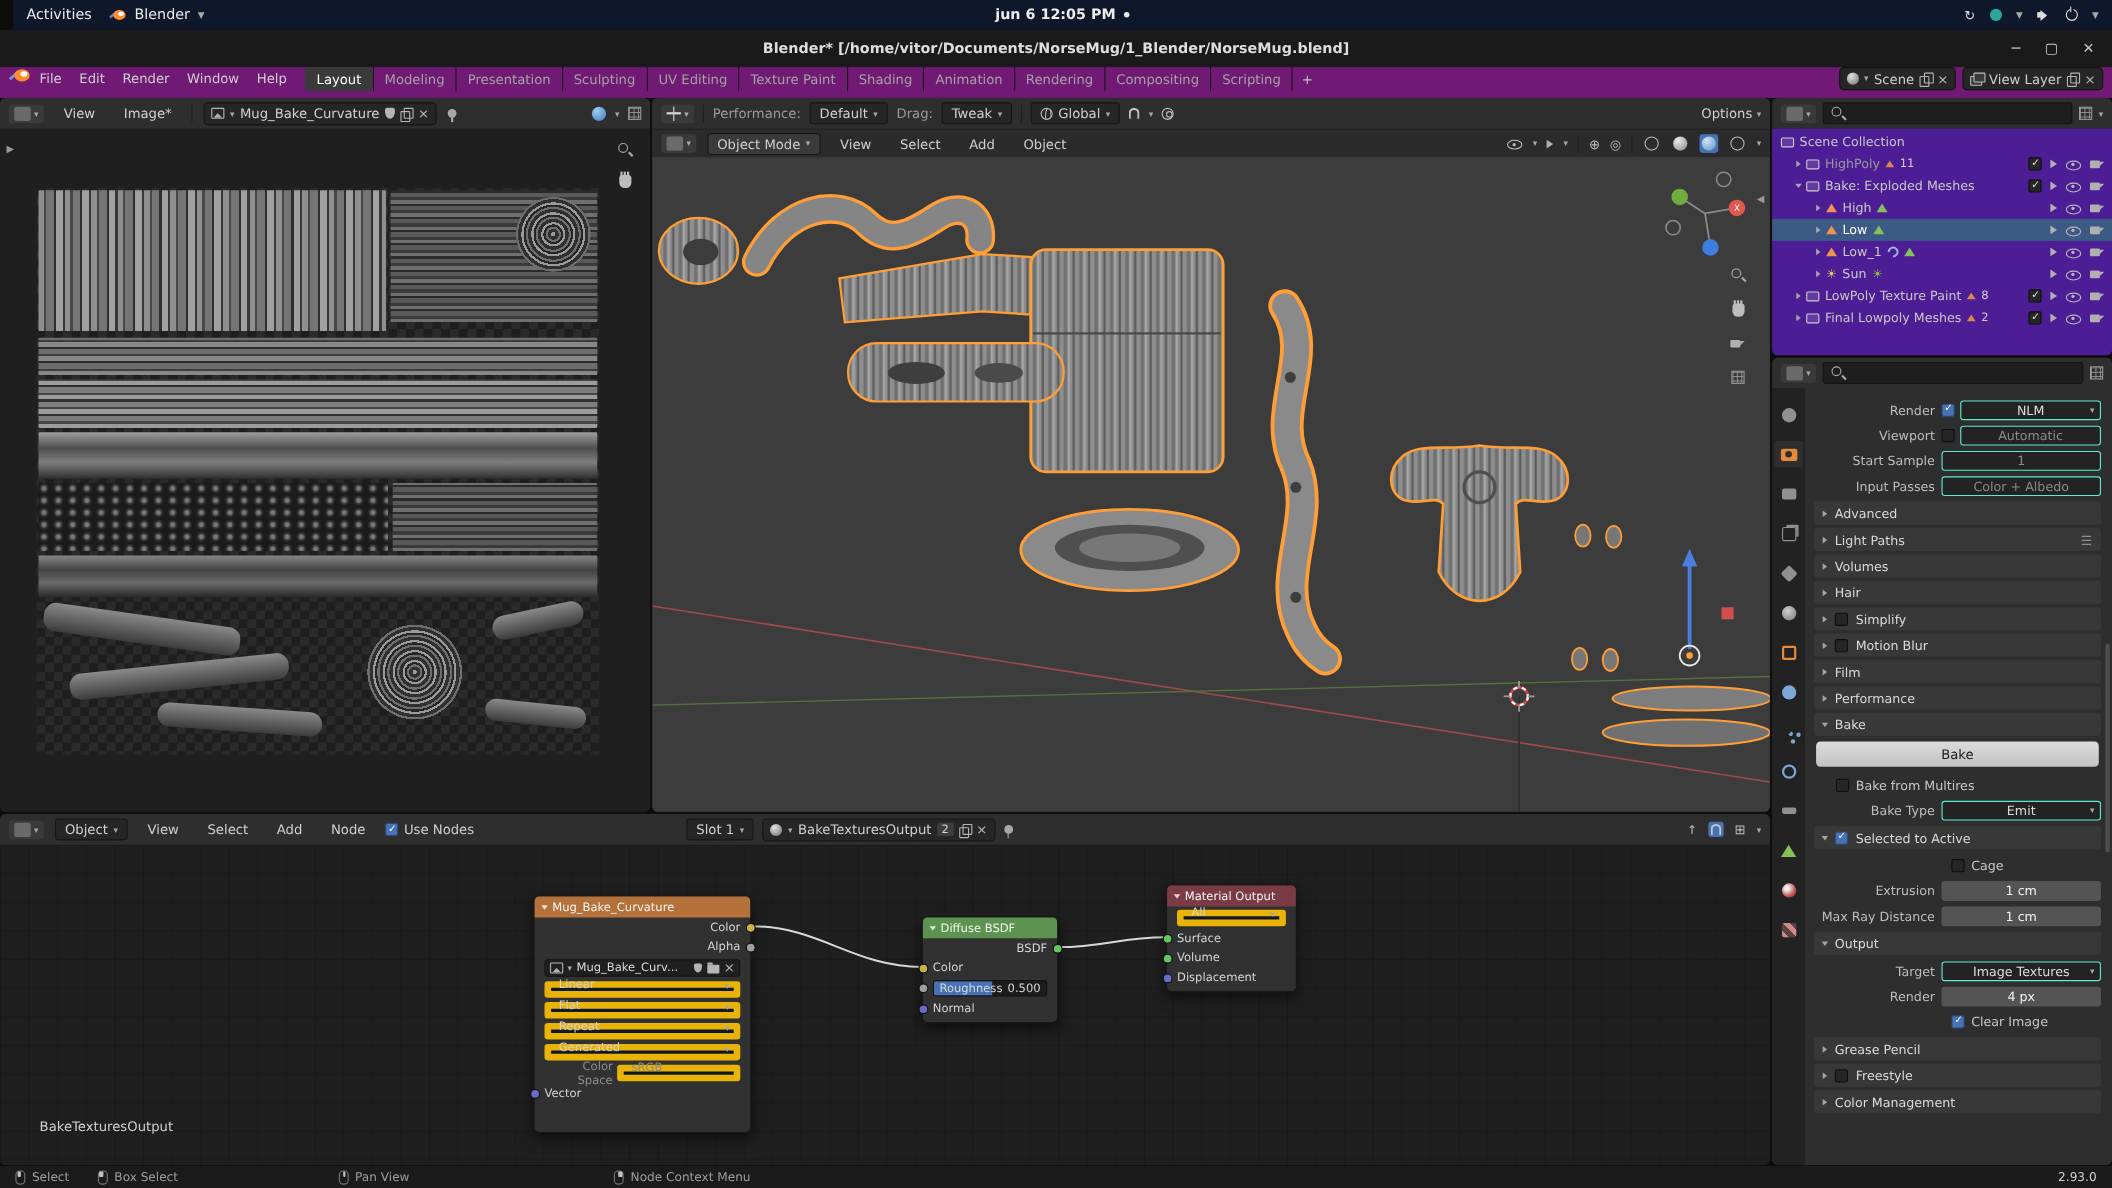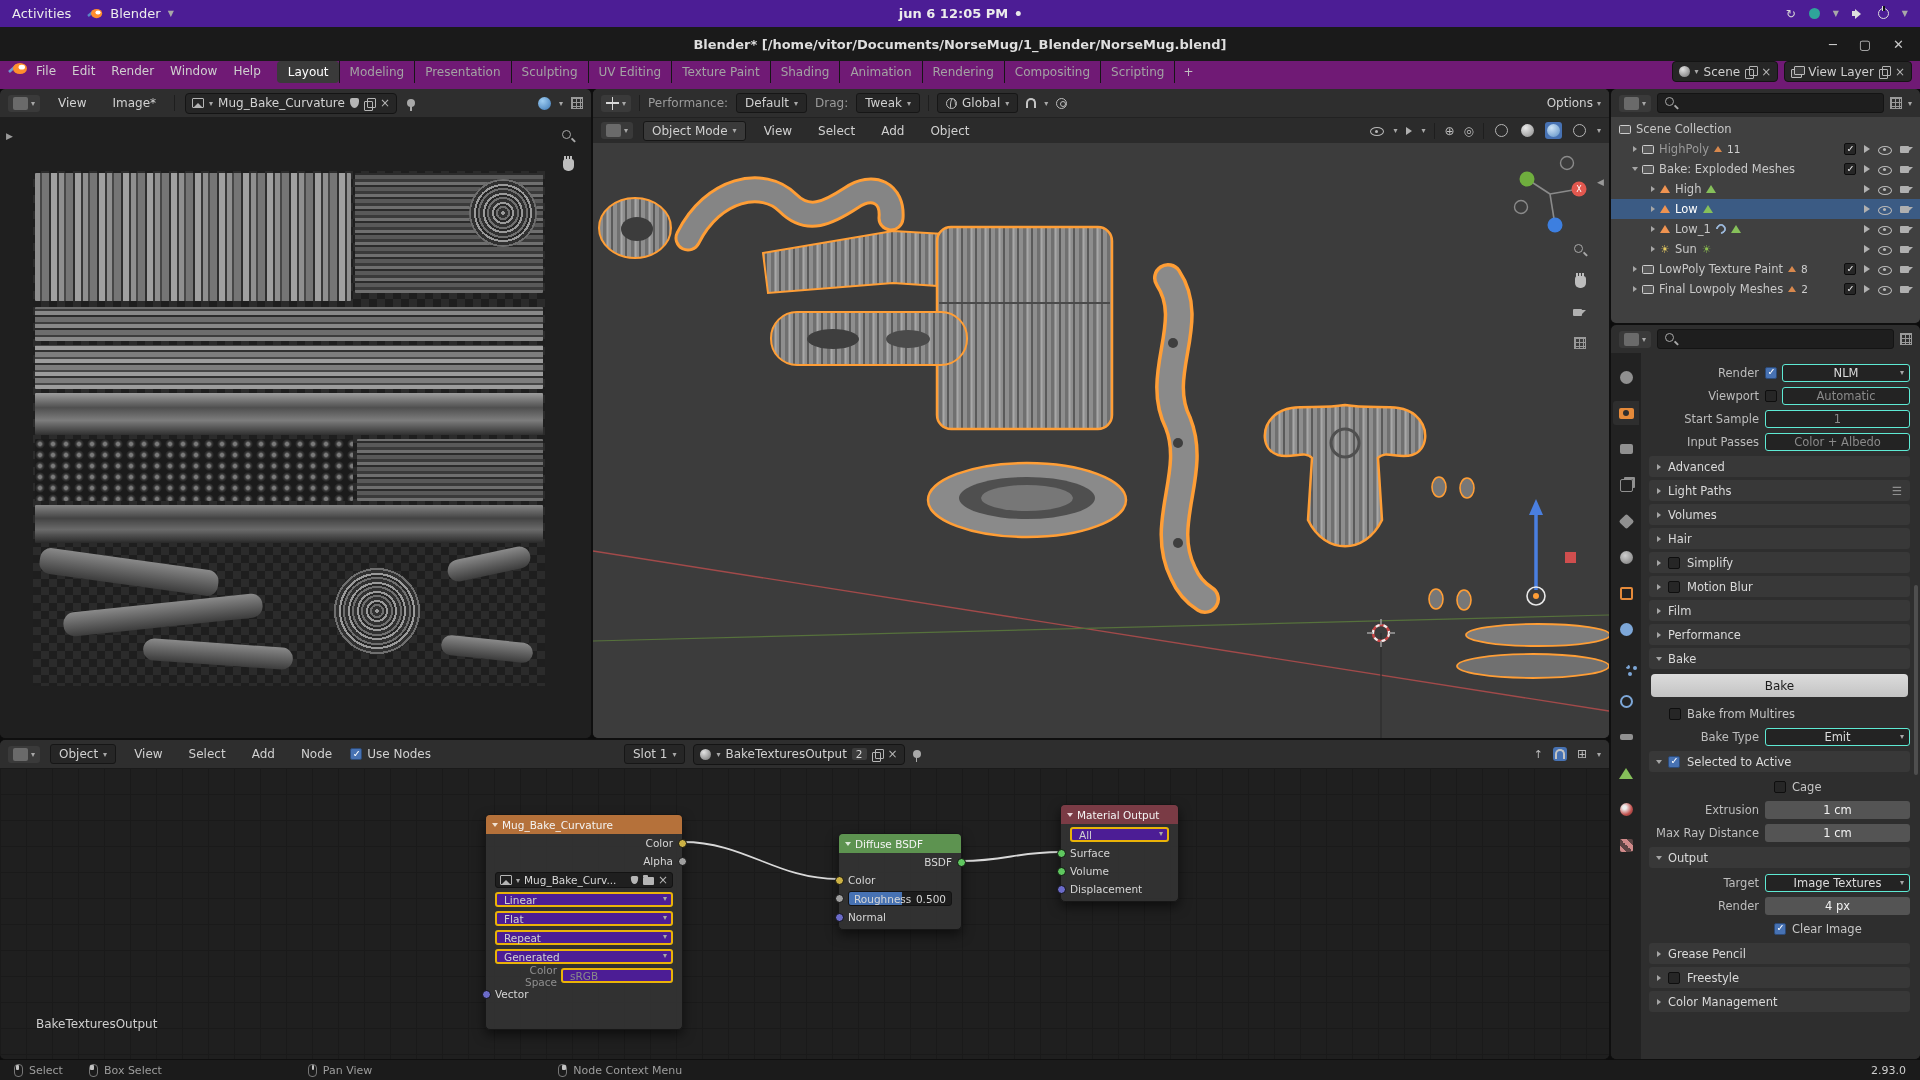--- a/index.html
+++ b/index.html
@@ -1,20 +1,20 @@
 <!DOCTYPE html>
 <html><head>
 <meta charset="utf-8">
 <style>
 *{box-sizing:border-box;margin:0;padding:0}
 html,body{background:#000}
 #root{position:relative;width:1920px;height:1080px;background:#0c0c0c;font-family:"DejaVu Sans","Liberation Sans",sans-serif;overflow:hidden;color:#d0d0d0}
 
 
-.gnome{position:absolute;left:0;top:0;right:0;height:27px;background:#4c1d95;display:flex;align-items:center;color:#ececec;font-size:13px;padding:0 12px;gap:16px;z-index:50}
+.gnome{position:absolute;left:12px;top:0;right:0;height:27px;background:#0f172a;display:flex;align-items:center;color:#ececec;font-size:13px;padding:0 12px;gap:16px;z-index:50}
 .gnome .appmenu{display:flex;align-items:center;gap:7px}
 .gnome .clock{position:absolute;left:50%;transform:translateX(-50%);display:flex;align-items:center;gap:8px;font-weight:600}
 .dot{width:5px;height:5px;border-radius:50%;background:#e8e8e8}
 .gnome .right{margin-left:auto;display:flex;align-items:center;gap:13px;font-size:12px;color:#d8d8d8}
 .teal{width:11px;height:11px;border-radius:50%;background:#2fa49a}
 .i-vol{position:relative;width:13px;height:12px}
 .i-vol::before{content:"";position:absolute;left:0;top:3.5px;width:4px;height:5px;background:#ddd}
 .i-vol::after{content:"";position:absolute;left:3px;top:1px;border-left:6px solid #ddd;border-top:5px solid transparent;border-bottom:5px solid transparent}
 .i-pow{width:11px;height:11px;border:1.5px solid #ddd;border-radius:50%;position:relative}
 .i-pow::after{content:"";position:absolute;left:3.2px;top:-3px;width:1.5px;height:5px;background:#121316;border-left:1.5px solid #ddd}
@@ -107,21 +107,21 @@
 
 #viewport{left:593px;top:89px;width:1016px;height:649px;background:#3c3c3c}
 .vp-tool{position:absolute;left:0;top:0;right:0;height:28px;background:#2e2e2e;border-radius:5px 5px 0 0;display:flex;align-items:center;gap:8px;padding:0 8px;font-size:12px}
 .vp-head{position:absolute;left:0;top:28px;right:0;height:26px;background:#2b2b2b;display:flex;align-items:center;gap:10px;padding:0 8px;font-size:12px;border-top:1px solid #222}
 .vp-body{position:absolute;left:0;top:54px;right:0;bottom:0;background:#3c3c3c;border-radius:0 0 5px 5px;overflow:hidden}
 .navgizmo{position:absolute;right:14px;top:6px}
 .vp-navstack{position:absolute;right:22px;top:100px;display:flex;flex-direction:column;gap:19px;align-items:center}
 
 
 #outliner{left:1611px;top:89px;width:309px;height:234px;background:#262626}
-.ol-body{position:absolute;left:0;top:28px;right:0;bottom:0;background:#404040;border-radius:0 0 5px 5px;overflow:hidden;padding-top:2px}
+.ol-body{position:absolute;left:0;top:28px;right:0;bottom:0;background:#4c1d95;border-radius:0 0 5px 5px;overflow:hidden;padding-top:2px}
 .search{flex:1;display:flex;align-items:center;gap:5px;background:#1e1e1e;border:1px solid #141414;border-radius:3px;height:20px;padding:0 6px}
 .orow{height:20px;display:flex;align-items:center;gap:5px;font-size:11.5px;color:#c8c8c8;padding:0 6px 0 8px}
 .orow.dim span.lbl{color:#9a9a9a}
 .orow.sel{background:#3b5b84;color:#fff}
 .oicons{margin-left:auto;display:flex;gap:8px;align-items:center}
 .i-coll{width:12px;height:9px;border:1px solid #cdcdcd;border-radius:1.5px;background:rgba(255,255,255,.13);flex:none}
 .i-mesh{width:0;height:0;border-bottom:8px solid #ef9351;border-left:5px solid transparent;border-right:5px solid transparent;flex:none}
 .i-meshsm{width:0;height:0;border-bottom:6px solid #d8884d;border-left:4px solid transparent;border-right:4px solid transparent;flex:none}
 .i-meshdata{width:0;height:0;border-bottom:8px solid #86c05a;border-left:5px solid transparent;border-right:5px solid transparent;flex:none}
 .i-wrench{width:10px;height:10px;border:2px solid #9ab6d8;border-radius:50%;border-bottom-color:transparent;transform:rotate(45deg);flex:none}
@@ -168,21 +168,21 @@
 .ne-head{position:absolute;left:0;top:0;right:0;height:28px;background:#2e2e2e;border-radius:5px 5px 0 0;display:flex;align-items:center;gap:10px;padding:0 8px;font-size:12px}
 .ne-body{position:absolute;left:0;top:28px;right:0;bottom:0;border-radius:0 0 5px 5px;overflow:hidden;background-color:#1f1f1f;background-image:linear-gradient(#1a1a1a 1px,transparent 1px),linear-gradient(90deg,#1a1a1a 1px,transparent 1px);background-size:26px 26px}
 .node{position:absolute;background:rgba(50,50,50,.97);border:1px solid #171717;border-radius:5px;box-shadow:0 5px 12px rgba(0,0,0,.55);font-size:10.5px;color:#d6d6d6}
 .nhead{height:19px;display:flex;align-items:center;gap:5px;padding:0 7px;border-radius:4px 4px 0 0;color:#f4f4f4}
 .nh-orange{background:#b5713a}.nh-green{background:#5d9350}.nh-red{background:#7a3b45}
 .nrow{height:18px;display:flex;align-items:center;padding:0 9px;position:relative;gap:4px}
 .nrow.out{justify-content:flex-end}
 .sock{position:absolute;width:9px;height:9px;border-radius:50%;border:1px solid #0f0f0f;top:50%;margin-top:-4.5px}
 .sock.l{left:-4.5px}.sock.r{right:-4.5px}
 .s-col{background:#ccb144}.s-gray{background:#9f9f9f}.s-shader{background:#5fc75f}.s-vec{background:#6b6bc9}
-.ndd{flex:1;height:15px;background:#4c1d95;border:2px solid #eab308;border-radius:3px;display:flex;align-items:flex-start;padding:0 7px;color:#d2d2d2;position:relative}
+.ndd{flex:1;height:15px;background:#0f172a;border:6px solid #eab308;border-radius:3px;display:flex;align-items:flex-end;padding:0 7px;color:#d2d2d2;position:relative}
 .ndd .caret{position:absolute;right:4px}
 .ndd.dim{color:#8a8a8a}
 .ndb{flex:1;height:16px;background:#1f1f1f;border:1px solid #131313;border-radius:3px;display:flex;align-items:center;gap:4px;padding:0 4px;color:#d8d8d8;overflow:hidden;white-space:nowrap}
 .nslider{flex:1;height:15px;background:#1c1c1c;border:1px solid #131313;border-radius:3px;position:relative;overflow:hidden;display:flex;align-items:center}
 .nslider .fill{position:absolute;left:0;top:0;bottom:0;width:52%;background:#4772b3}
 .nslider .lab{position:relative;margin-left:5px;flex:1}
 .nslider .val{position:relative;margin-right:5px}
 .cslabel{color:#8f8f8f;width:62px;flex:none;text-align:right}
 .overlaytxt{position:absolute;left:36px;bottom:28px;font-size:12px;color:#cfcfcf}
 .badge{background:#3d3d3d;border-radius:2px;padding:0 4px;font-size:10.5px;color:#d8d8d8}

